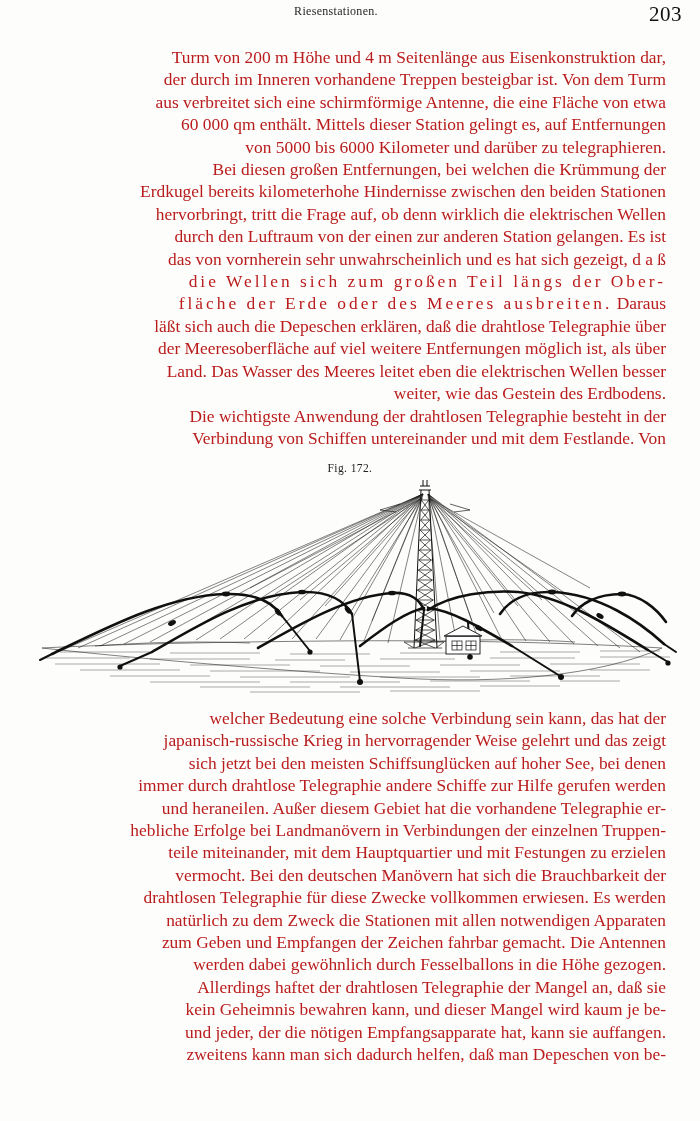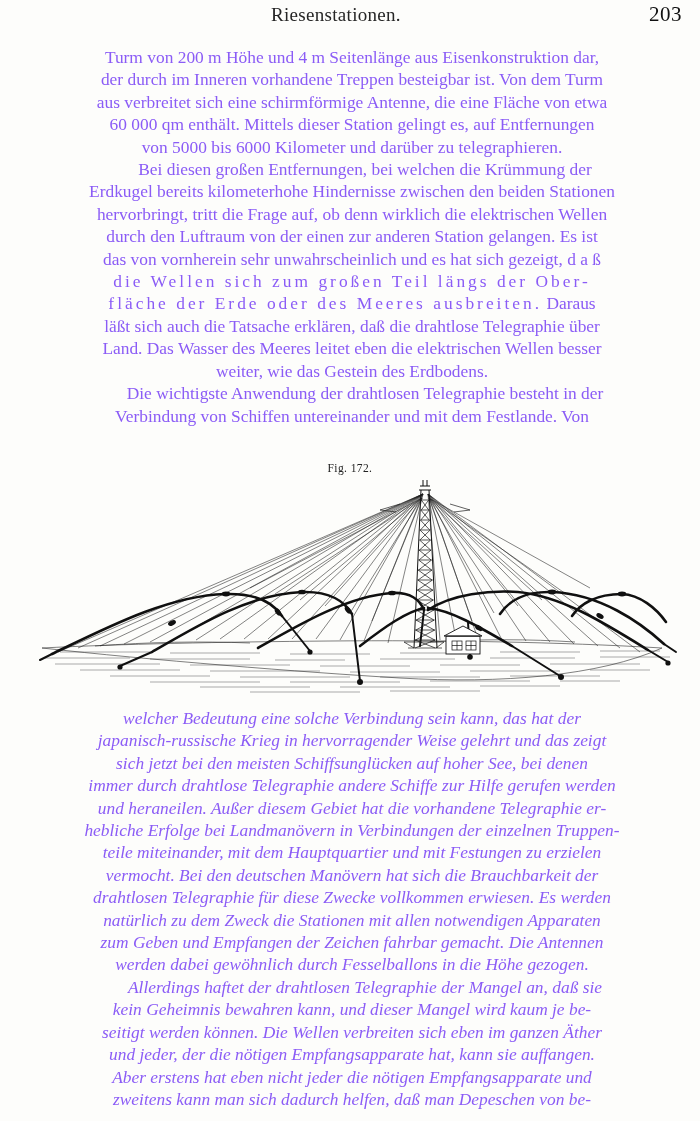--- a/index.html
+++ b/index.html
@@ -29,46 +29,46 @@
     top: 4px;
     left: 0;
     width: 700px;
     height: 22px;
   }
   .head-title {
     position: absolute;
     left: 0;
     width: 672px;
     text-align: center;
-    font-size: 19px;
+    font-size: 12px;
     letter-spacing: 0.3px;
     color: #262626;
   }
   .page-number {
     position: absolute;
     right: 18px;
     top: -2px;
     font-size: 21px;
     font-weight: 400;
     color: #111;
     letter-spacing: 0.5px;
   }
 
   
   .textblock {
     position: absolute;
     left: 38px;
     width: 628px;
     font-size: 17.4px;
     line-height: 22.4px;
-    color: #8b5cf6;
-    text-align: center;
+    color: #b91c1c;
+    text-align: right;
   }
   #block-top  { top: 46px; }
-  #block-bottom { top: 707px; font-style: italic; }
+  #block-bottom { top: 707px; }
 
   .para { margin: 0; }
   .line {
     display: block;
     white-space: nowrap;
   }
   .indent { display: inline-block; width: 26px; }
 
   
   .sperr { letter-spacing: 3.0px; margin-top: 47px; }
@@ -130,21 +130,22 @@
     </p>
 
     <p class="para">
       <span class="line"><span class="indent"></span><span>Bei diesen großen Entfernungen, bei welchen die Krümmung der</span></span>
       <span class="line">Erdkugel bereits kilometerhohe Hindernisse zwischen den beiden Stationen</span>
       <span class="line">hervorbringt, tritt die Frage auf, ob denn wirklich die elektrischen Wellen</span>
       <span class="line">durch den Luftraum von der einen zur anderen Station gelangen.  Es ist</span>
       <span class="line">das von vornherein sehr unwahrscheinlich und es hat sich gezeigt, d a ß</span>
       <span class="line"><span class="sperr">die Wellen sich zum großen Teil längs der Ober-</span></span>
       <span class="line"><span class="sperr">fläche der Erde oder des Meeres ausbreiten.</span><span> Daraus</span></span>
-      <span class="line">läßt sich auch die Tatsache erklären, daß die drahtlose Telegraphie über</span>
+      <span class="line">läßt sich auch die Depeschen erklären, daß die drahtlose Telegraphie über</span>
+      <span class="line">der Meeresoberfläche auf viel weitere Entfernungen möglich ist, als über</span>
       <span class="line">Land.   Das Wasser des Meeres leitet eben die elektrischen Wellen besser</span>
       <span class="line">weiter, wie das Gestein des Erdbodens.</span>
     </p>
 
     <p class="para">
       <span class="line"><span class="indent"></span><span>Die wichtigste Anwendung der drahtlosen Telegraphie besteht in der</span></span>
       <span class="line">Verbindung von Schiffen untereinander und mit dem Festlande.   Von</span>
     </p>
   </div>
 
@@ -327,20 +328,18 @@
       <span class="line">vermocht.   Bei den deutschen Manövern hat sich die Brauchbarkeit der</span>
       <span class="line">drahtlosen Telegraphie für diese Zwecke vollkommen erwiesen.  Es werden</span>
       <span class="line">natürlich zu dem Zweck die Stationen mit allen notwendigen Apparaten</span>
       <span class="line">zum Geben und Empfangen der Zeichen fahrbar gemacht.   Die Antennen</span>
       <span class="line">werden dabei gewöhnlich durch Fesselballons in die Höhe gezogen.</span>
     </p>
 
     <p class="para">
       <span class="line"><span class="indent"></span><span>Allerdings haftet der drahtlosen Telegraphie der Mangel an, daß sie</span></span>
       <span class="line">kein Geheimnis bewahren kann, und dieser Mangel wird kaum je be-</span>
-      <span class="line">seitigt werden können.  Die Wellen verbreiten sich eben im ganzen Äther</span>
       <span class="line">und jeder, der die nötigen Empfangsapparate hat, kann sie auffangen.</span>
-      <span class="line">Aber erstens hat eben nicht jeder die nötigen Empfangsapparate und</span>
       <span class="line">zweitens kann man sich dadurch helfen, daß man Depeschen von be-</span>
     </p>
   </div>
 
 </div>
 
 </body></html>

